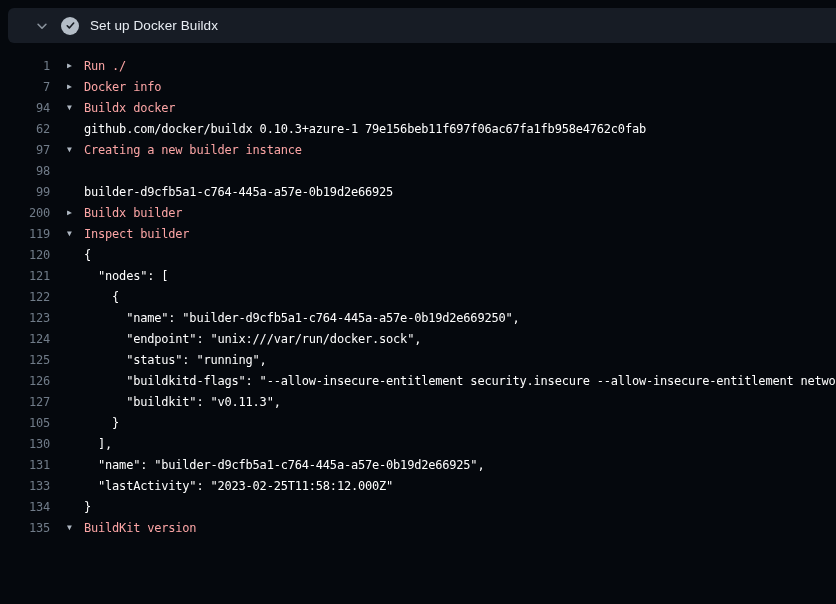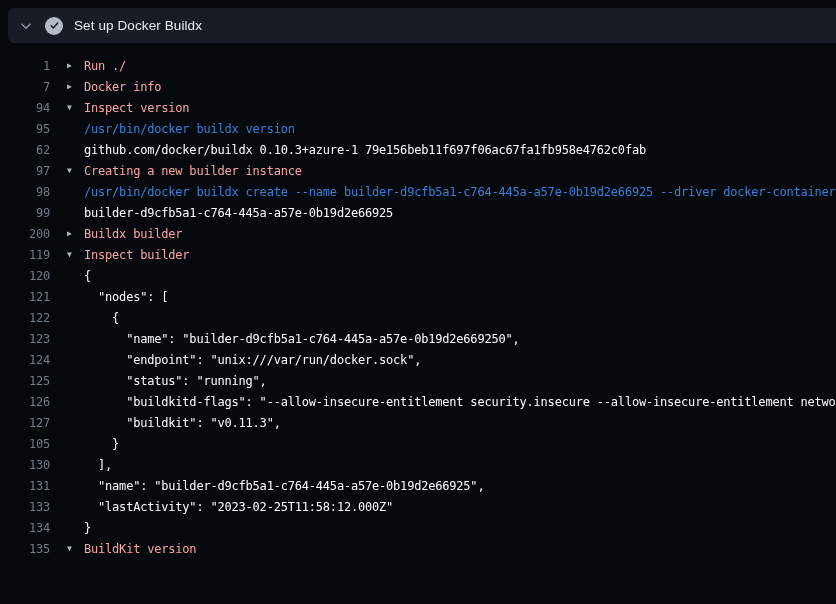--- a/index.html
+++ b/index.html
@@ -2,21 +2,21 @@
 <html><head>
 <meta charset="utf-8">
 <style>
   * { margin:0; padding:0; box-sizing:border-box; }
   html,body { width:836px; height:604px; overflow:hidden; }
   body { background:#05080d; font-family:"Liberation Sans", sans-serif; }
 
   .step-header{
     position:absolute; top:8px; left:8px; right:0; height:35px;
     background:#171c25; border-radius:6px 0 0 6px;
-    display:flex; align-items:center; gap:11px; padding:0 10px;
+    display:flex; align-items:center; gap:11px; padding:0 26px;
     cursor:pointer;
   }
   .chev{ width:16px; height:16px; display:flex; align-items:center; justify-content:center; color:#8b949e; flex:none; }
   .status-circle{
     width:18px; height:18px; border-radius:50%; background:#b4bdc7;
     display:flex; align-items:center; justify-content:center; flex:none;
   }
   .step-title{ color:#e8edf3; font-size:13.5px; font-weight:400; letter-spacing:.1px; }
 
   .log{
@@ -65,45 +65,39 @@
 
   <div class="row group">
     <span class="num">7</span>
     <span class="marker">▶</span>
     <span class="text">Docker info</span>
   </div>
 
   <div class="row group">
     <span class="num">94</span>
     <span class="marker">▼</span>
-    <span class="text">Inspect version</span>
-  </div>
-
-  <div class="row command">
-    <span class="num">95</span>
-    <span class="marker"></span>
-    <span class="text">/usr/bin/docker buildx version</span>
-  </div>
+    <span class="text">Buildx docker</span>
+  </div>
+
 
   <div class="row output">
     <span class="num">62</span>
     <span class="marker"></span>
     <span class="text">github.com/docker/buildx 0.10.3+azure-1 79e156beb11f697f06ac67fa1fb958e4762c0fab</span>
   </div>
 
   <div class="row group">
     <span class="num">97</span>
     <span class="marker">▼</span>
     <span class="text">Creating a new builder instance</span>
   </div>
 
   <div class="row command">
     <span class="num">98</span>
     <span class="marker"></span>
-    <span class="text">/usr/bin/docker buildx create --name builder-d9cfb5a1-c764-445a-a57e-0b19d2e66925 --driver docker-container</span>
   </div>
 
   <div class="row output">
     <span class="num">99</span>
     <span class="marker"></span>
     <span class="text">builder-d9cfb5a1-c764-445a-a57e-0b19d2e66925</span>
   </div>
 
   <div class="row group">
     <span class="num">200</span>

